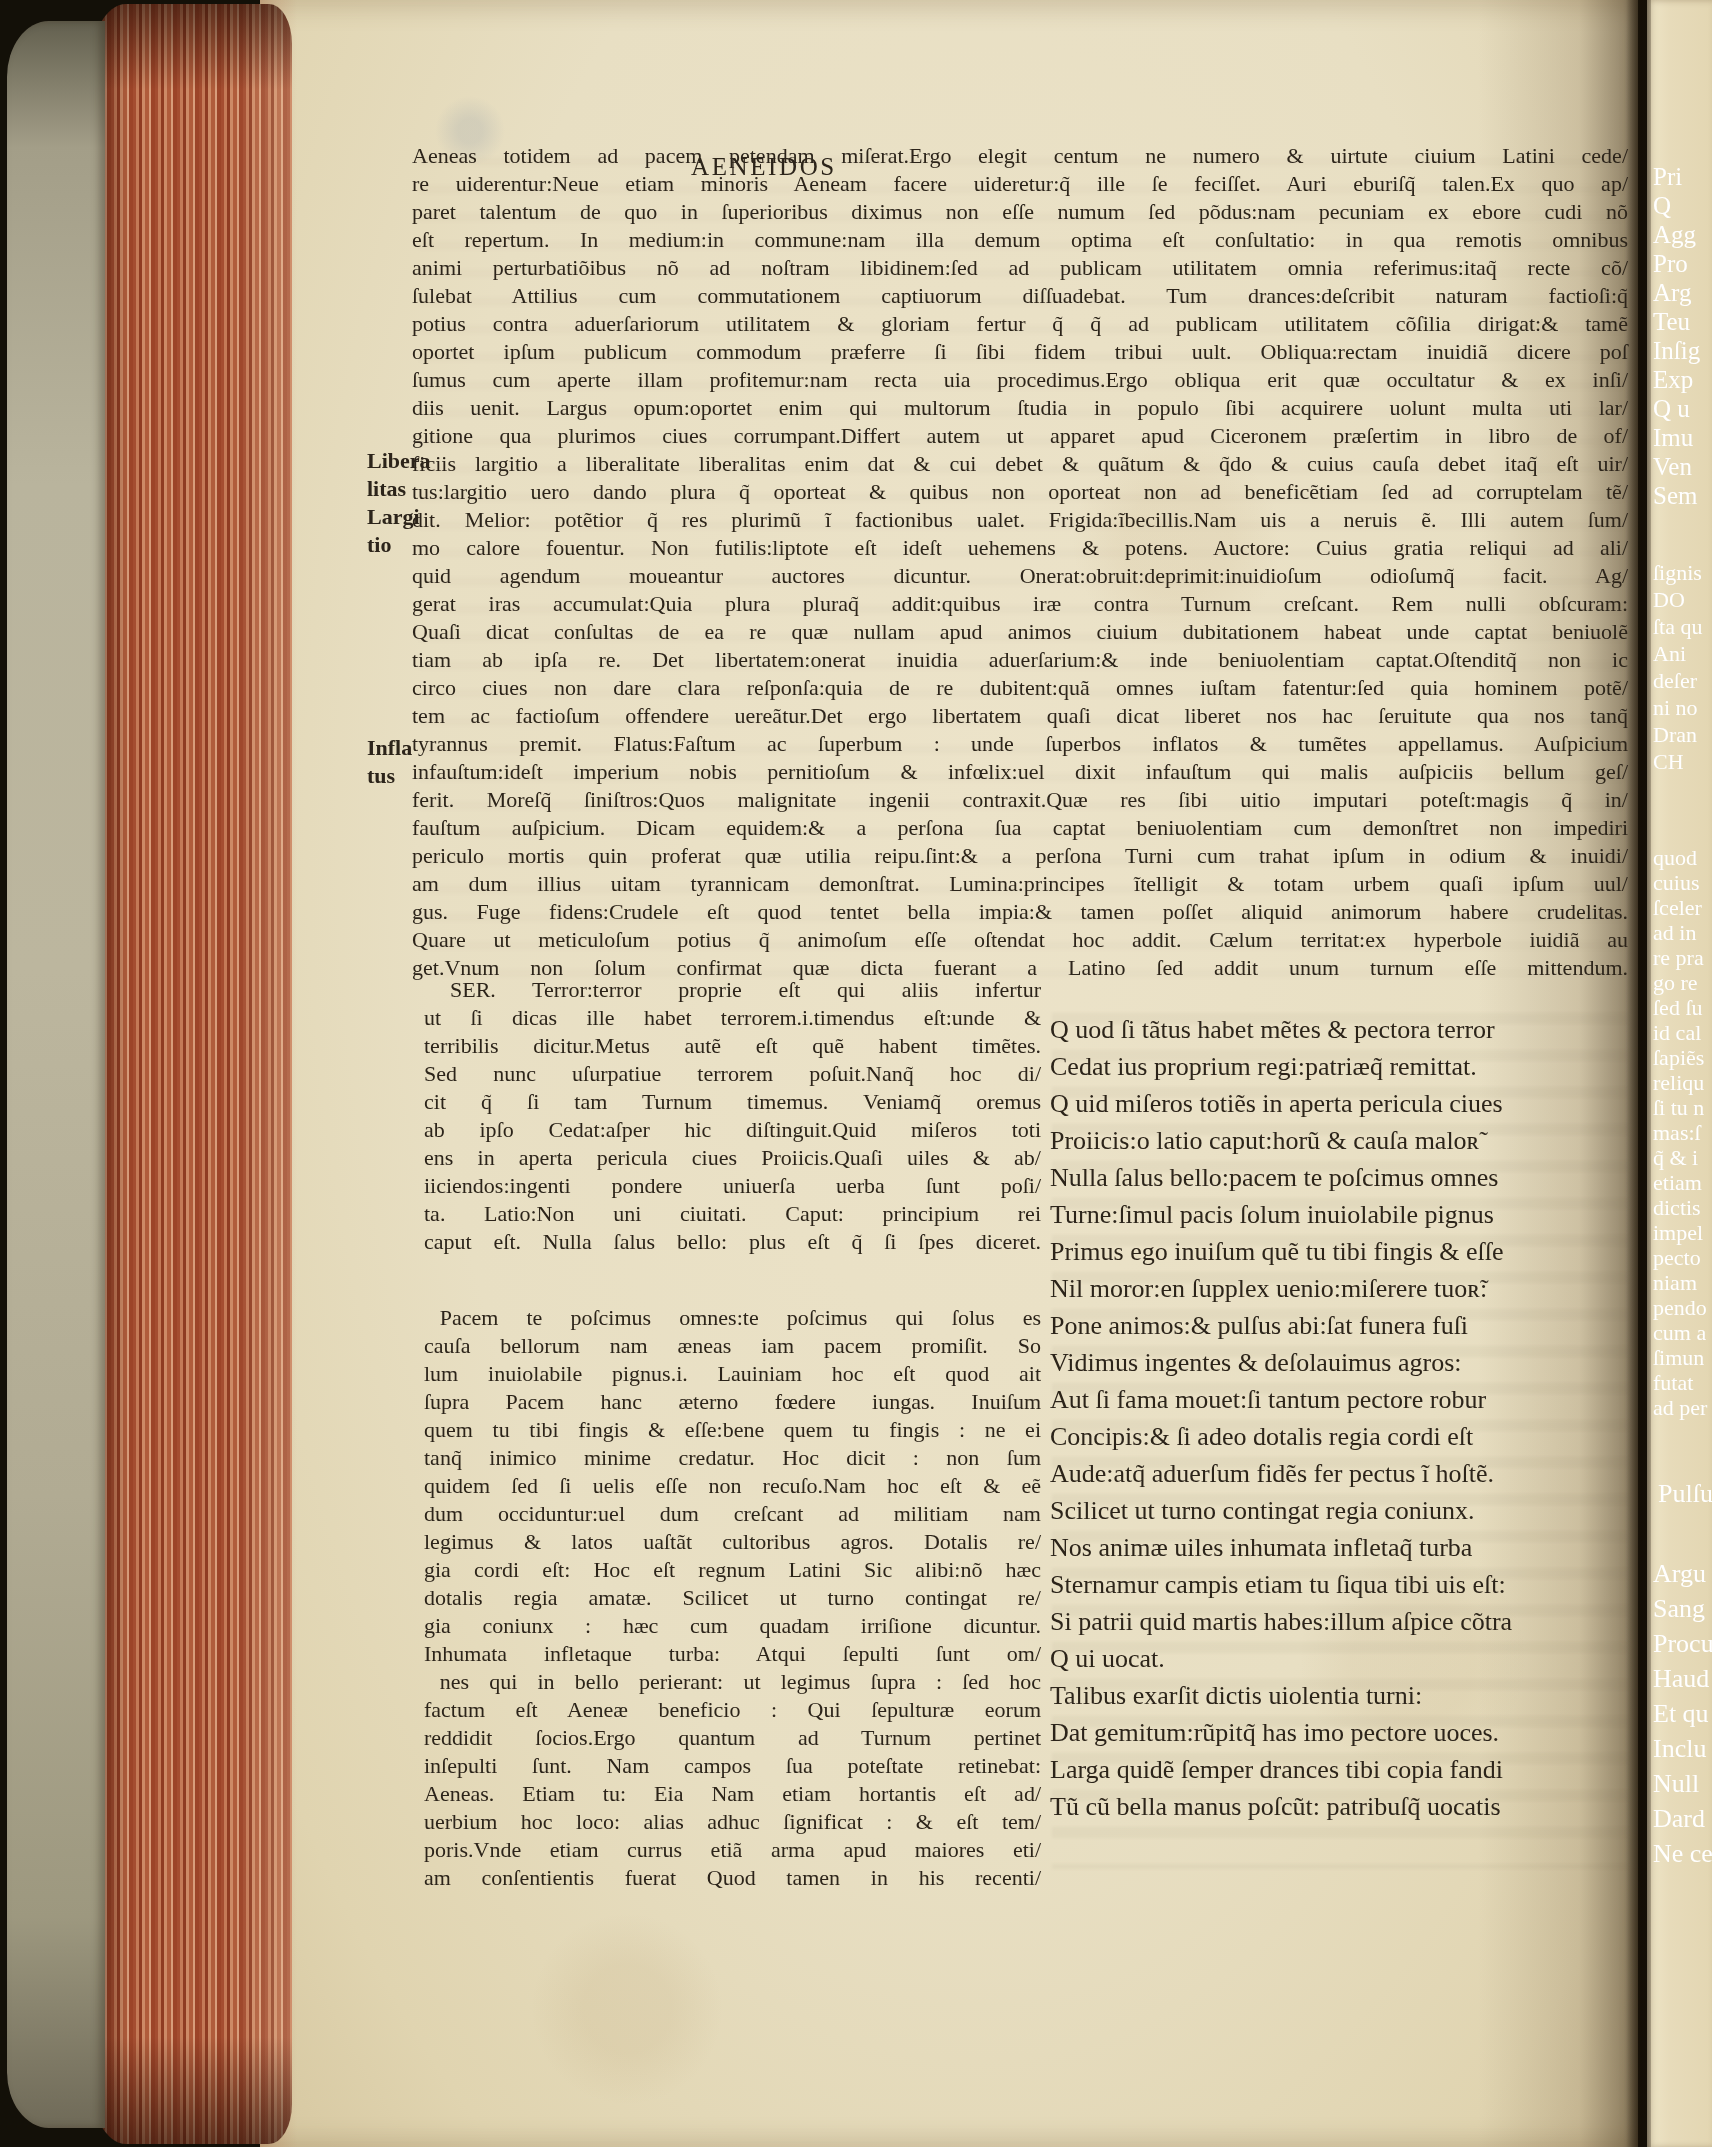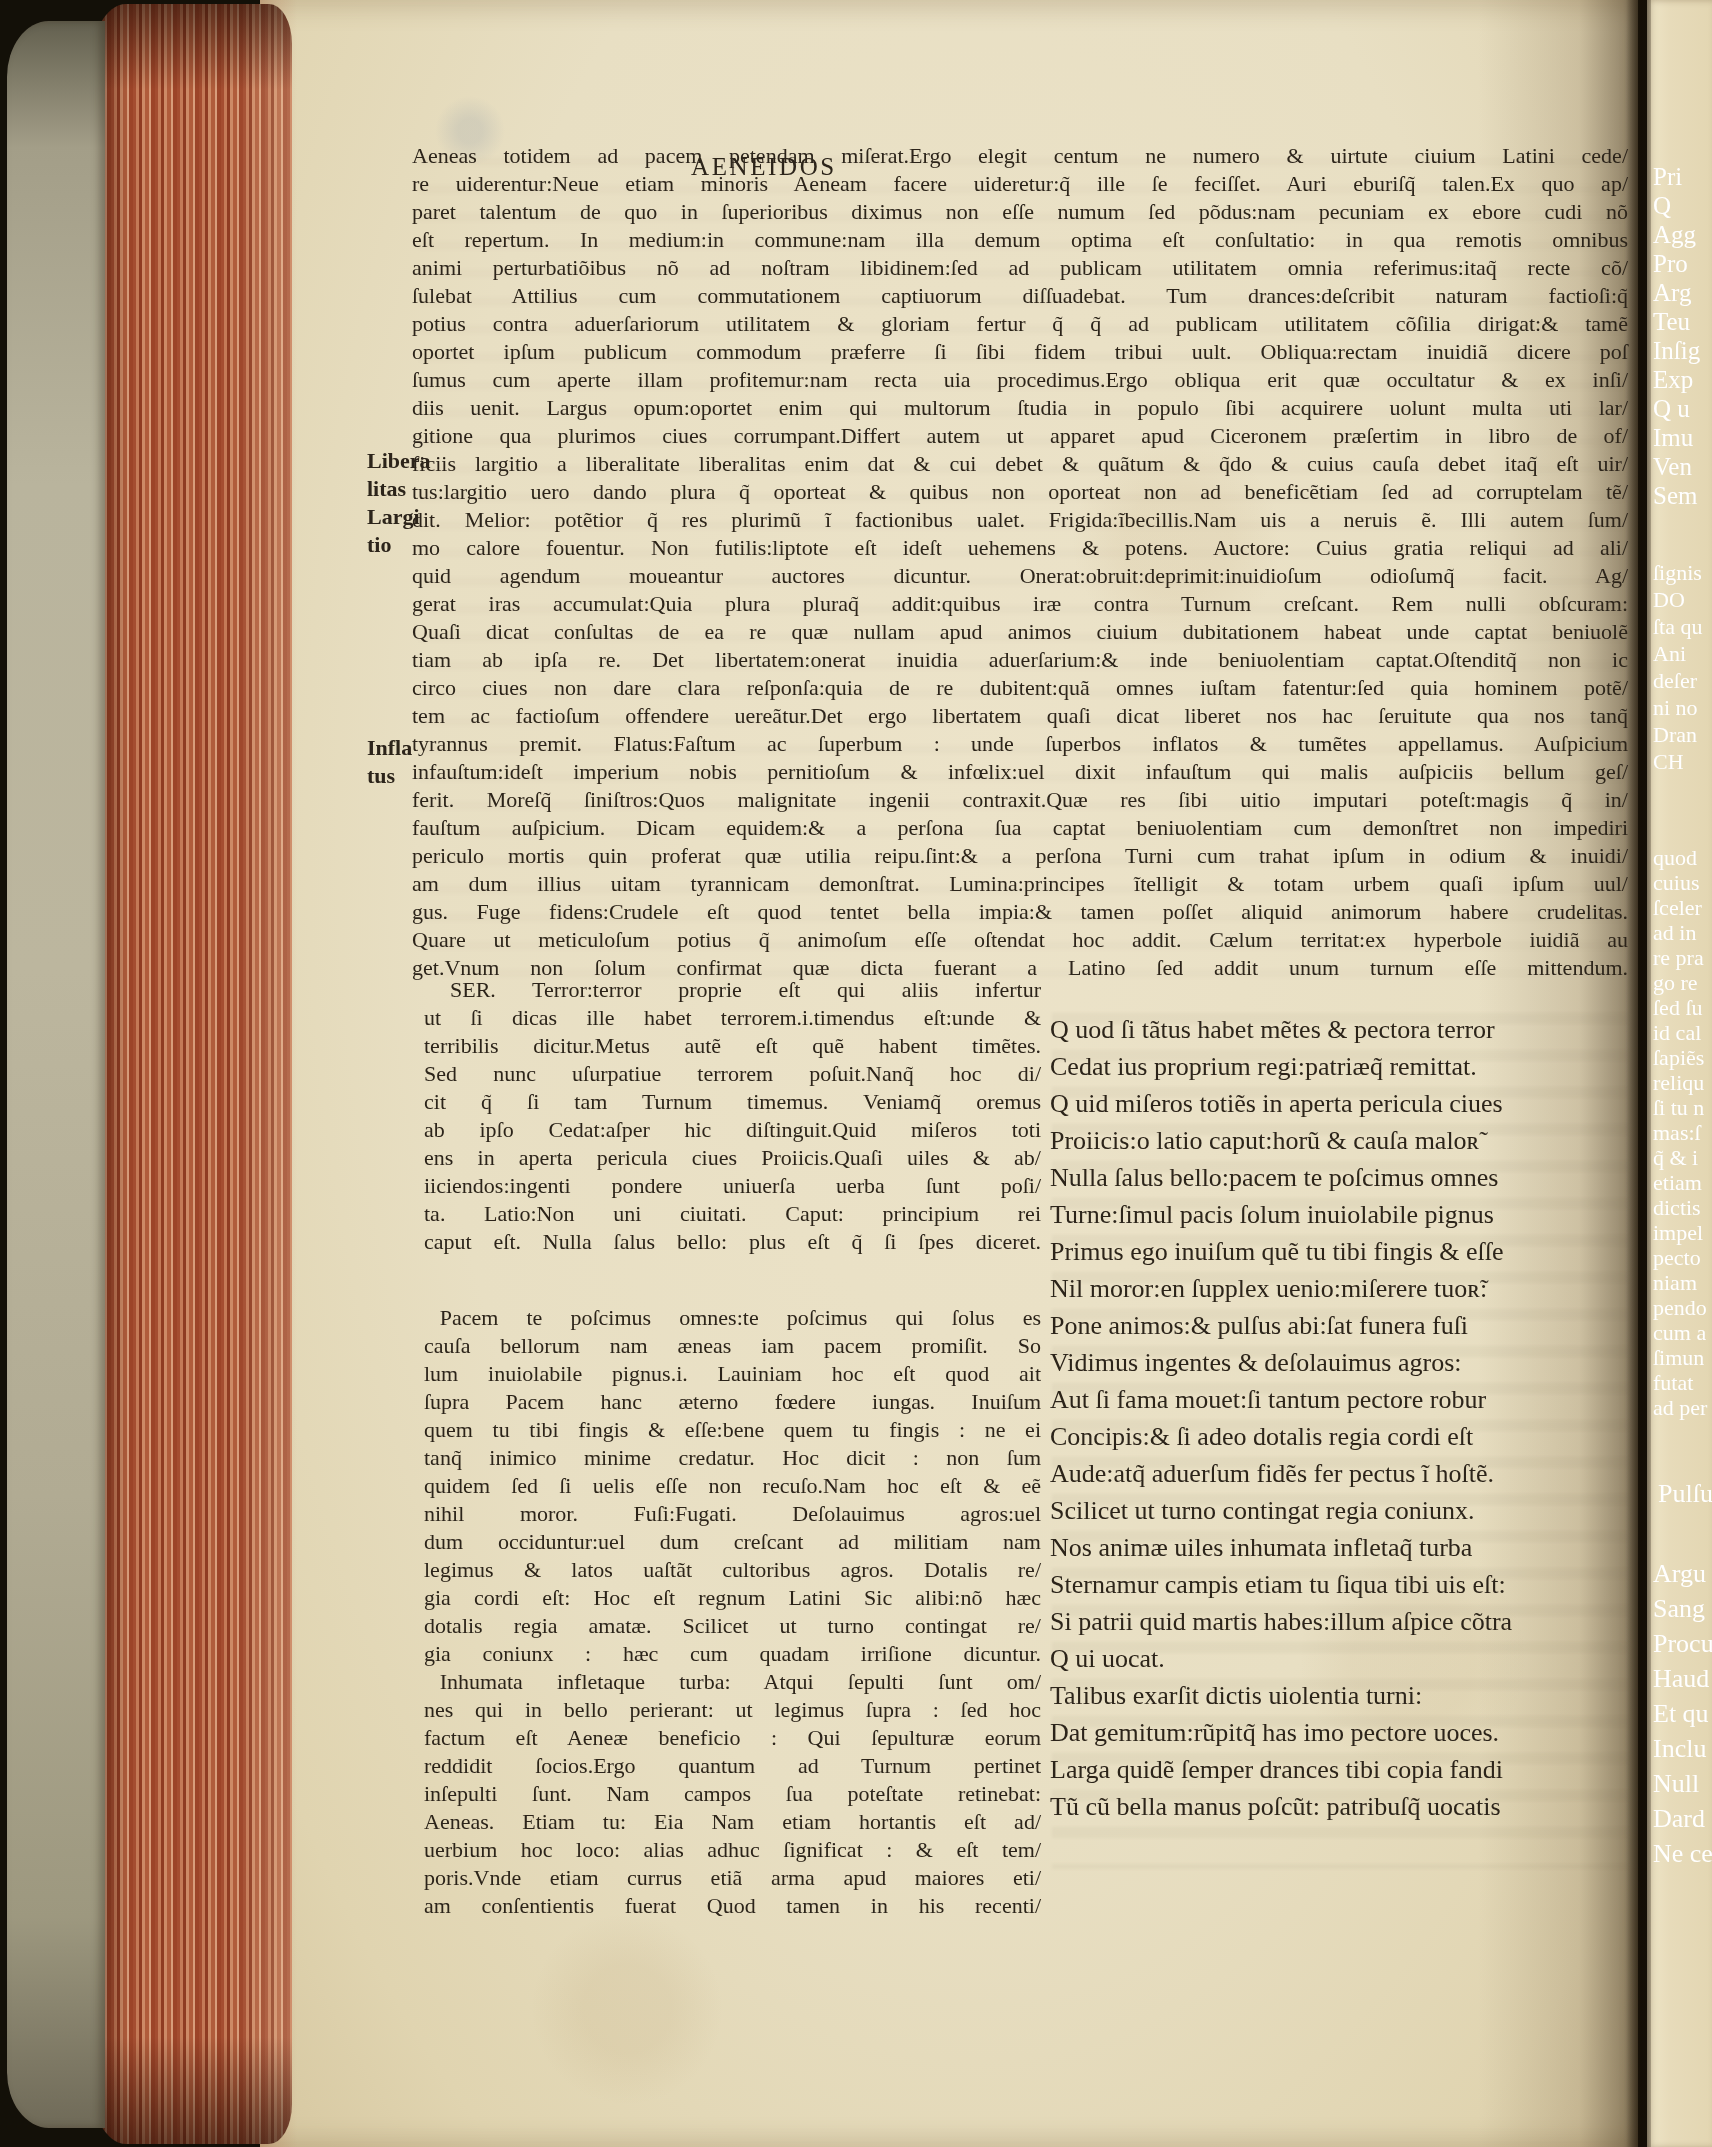--- a/index.html
+++ b/index.html
@@ -167,21 +167,20 @@
         <div class="ln">iiciendos:ingenti pondere uniuerſa uerba ſunt poſi/</div>
         <div class="ln">ta.  Latio:Non uni ciuitati.  Caput: principium rei</div>
         <div class="ln">caput eſt.  Nulla ſalus bello: plus eſt q̃ ſi ſpes diceret.</div>
         <div class="ln">Pacem te poſcimus omnes:te poſcimus qui ſolus es</div>
         <div class="ln">cauſa bellorum nam æneas iam pacem promiſit.  So</div>
         <div class="ln">lum inuiolabile pignus.i. Lauiniam hoc eſt quod ait</div>
         <div class="ln">ſupra Pacem hanc æterno fœdere iungas.  Inuiſum</div>
         <div class="ln">quem tu tibi fingis &amp; eſſe:bene quem tu fingis : ne ei</div>
         <div class="ln">tanq̃ inimico minime credatur. Hoc dicit : non ſum</div>
         <div class="ln">quidem ſed ſi uelis eſſe non recuſo.Nam hoc eſt &amp; eẽ</div>
-        <div class="ln">nihil moror.  Fuſi:Fugati.  Deſolauimus agros:uel</div>
         <div class="ln">dum occiduntur:uel dum creſcant ad militiam nam</div>
         <div class="ln">legimus &amp; latos uaſtãt cultoribus agros.  Dotalis re/</div>
         <div class="ln">gia cordi eſt: Hoc eſt regnum Latini Sic alibi:nõ hæc</div>
         <div class="ln">dotalis regia amatæ.  Scilicet ut turno contingat re/</div>
         <div class="ln">gia coniunx : hæc cum quadam irriſione dicuntur.</div>
         <div class="ln">Inhumata infletaque turba: Atqui ſepulti ſunt om/</div>
         <div class="ln">nes qui in bello perierant: ut legimus ſupra : ſed hoc</div>
         <div class="ln">factum eſt Aeneæ beneficio : Qui ſepulturæ eorum</div>
         <div class="ln">reddidit ſocios.Ergo quantum ad Turnum pertinet</div>
         <div class="ln">inſepulti ſunt. Nam campos ſua poteſtate retinebat:</div>

